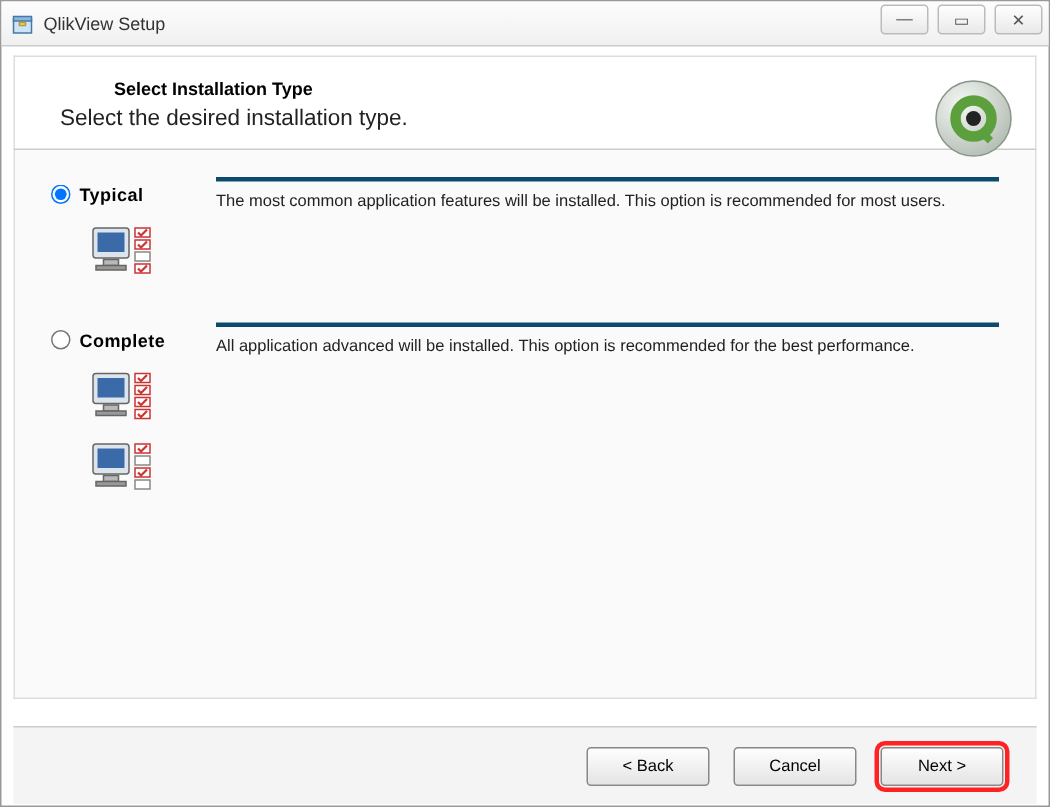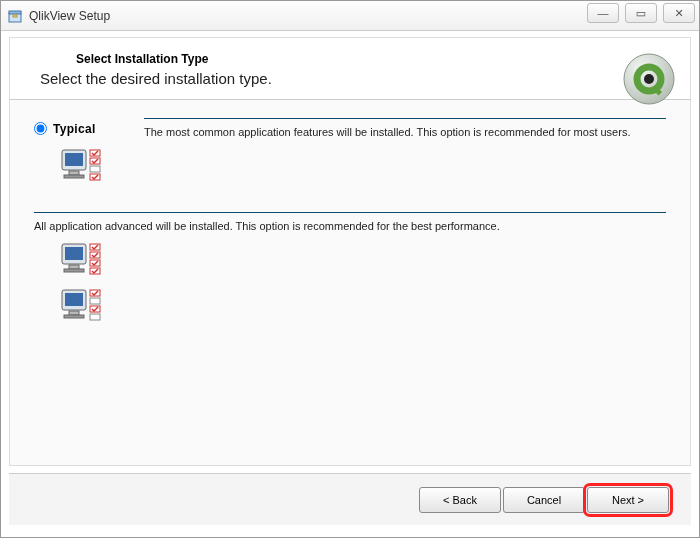--- a/index.html
+++ b/index.html
@@ -109,41 +109,41 @@
   .radio-label {
     font-weight: bold;
     font-size: 12px;
     color: #000;
     letter-spacing: 0.3px;
   }
   .desc-col {
     flex: 1;
     font-size: 11px;
     color: #222;
-    border-top: 1px solid #0c4a6e;
+    border-top: 3px solid #0c4a6e;
     padding-top: 6px;
     line-height: 1.35;
   }
   .installer-icon {
     width: 46px;
     height: 44px;
   }
   .footer {
     position: absolute;
-    bottom: 12px;
+    bottom: 1px;
     left: 0;
     right: 0;
     height: 52px;
     border-top: 1px solid #ccc;
     background: #f4f4f4;
     display: flex;
     justify-content: flex-end;
     align-items: center;
     padding-right: 22px;
-    gap: 2px;
+    gap: 16px;
     margin: 0 8px;
   }
   .btn {
     min-width: 82px;
     height: 26px;
     border: 1px solid #888;
     border-radius: 3px;
     background: linear-gradient(#fefefe,#e4e4e4);
     font-size: 11px;
     color: #000;
@@ -224,20 +224,24 @@
           <rect x="30" y="12" width="10" height="6" fill="#fff" stroke="#c33"></rect>
             <path d="M32 15 l2 2 l4 -4" stroke="#c33" stroke-width="1.5" fill="none"></path>
           <rect x="30" y="20" width="10" height="6" fill="#fff" stroke="#888"></rect>
           <rect x="30" y="28" width="10" height="6" fill="#fff" stroke="#c33"></rect>
             <path d="M32 31 l2 2 l4 -4" stroke="#c33" stroke-width="1.5" fill="none"></path>
         </svg>
       </div>
     </div>
 
     <div class="option-row">
+      <div class="radio-col">
+        <input type="radio" name="itype" style="">
+        <span class="radio-label">Complete</span>
+      </div>
       <div class="desc-col">All application advanced will be installed. This option is recommended for the best performance.</div>
     </div>
     <div style="display:flex;margin-top:-20px;margin-bottom:20px;">
       <div style="width:60px;margin-left:26px;">
         <svg class="installer-icon" viewBox="0 0 46 44">
           <rect x="2" y="4" width="24" height="20" rx="2" fill="#dce4ec" stroke="#666"></rect>
           <rect x="5" y="7" width="18" height="13" fill="#3a6aa8"></rect>
           <rect x="9" y="25" width="10" height="4" fill="#b9b9b9" stroke="#666"></rect>
           <rect x="4" y="29" width="20" height="3" fill="#999" stroke="#666"></rect>
           <rect x="30" y="4" width="10" height="6" fill="#fff" stroke="#c33"></rect>

